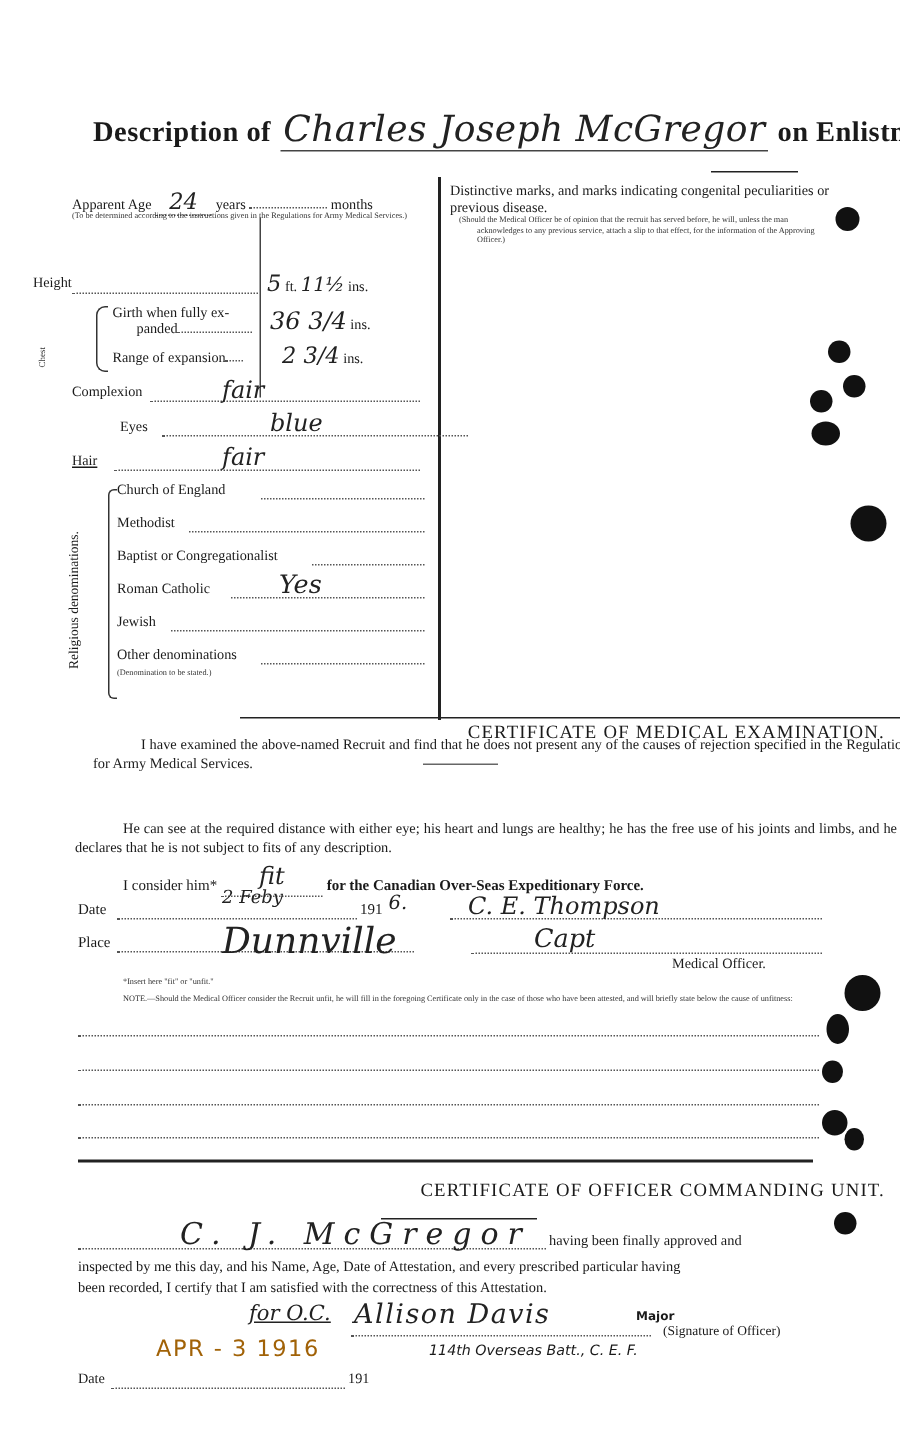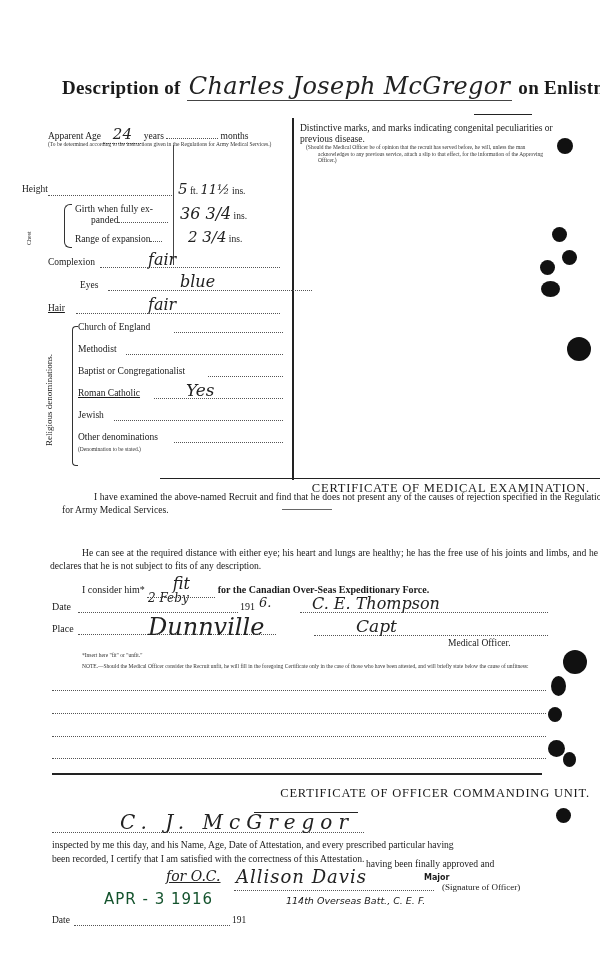--- a/index.html
+++ b/index.html
@@ -17,21 +17,21 @@
     .lbl { font-size: 9.5px; white-space: nowrap; }
 
     .col-line { position:absolute; width:1.5px; background:#222; }
 
     .heading { font-size: 12.5px; font-weight: normal; letter-spacing: 0.8px; text-align: right; white-space: nowrap; }
 
     .para { font-size: 9.6px; line-height: 13px; text-align: justify; }
 
     .blot { position:absolute; border-radius:50%; background:#111; }
 
-    .stamp { font-family: "DejaVu Sans", "Liberation Sans", sans-serif; font-size: 15px; letter-spacing: 1px; color:#14532d; }
+    .stamp { font-family: "DejaVu Sans", "Liberation Sans", sans-serif; font-size: 15px; letter-spacing: 1px; color:#a16207; }
   </style>
 </head>
 <body>
 
 <div class="abs title">
   <span>Description of</span>
   <span class="hw name-hw">Charles Joseph McGregor</span>
   <span>on Enlistment.</span>
 </div>
 
@@ -106,21 +106,21 @@
     <span class="dots" style="position:absolute; left:96px; right:0; top:10px;"></span>
   </div>
   <div class="lbl" style="position:relative; height:22px;">
     <span>Methodist</span>
     <span class="dots" style="position:absolute; left:48px; right:0; top:10px;"></span>
   </div>
   <div class="lbl" style="position:relative; height:22px;">
     <span>Baptist or Congregationalist</span>
     <span class="dots" style="position:absolute; left:130px; right:0; top:10px;"></span>
   </div>
-  <div class="lbl" style="position:relative; height:22px;text-decoration:underline;">
+  <div class="lbl" style="position:relative; height:22px;">
     <span>Roman Catholic</span>
     <span class="dots" style="position:absolute; left:76px; right:0; top:10px;"></span>
     <span class="hw abs" style="left:108px; top:-8px; font-size:17px;">Yes</span>
   </div>
   <div class="lbl" style="position:relative; height:22px;">
     <span>Jewish</span>
     <span class="dots" style="position:absolute; left:36px; right:0; top:10px;"></span>
   </div>
   <div class="lbl" style="position:relative; height:14px;">
     <span>Other denominations</span>
@@ -175,21 +175,21 @@
 <div class="abs dots" style="top:736px; left:52px; width:494px;"></div>
 <div class="abs dots" style="top:758px; left:52px; width:494px;"></div>
 <div class="abs rule" style="top:773px; left:52px; width:490px; height:1.5px;"></div>
 
 <div class="abs heading" style="top:786px; left:0; width:590px;">CERTIFICATE OF OFFICER COMMANDING UNIT.</div>
 <div class="abs rule" style="top:812px; left:254px; width:104px; height:1px;"></div>
 
 <div class="abs lbl" style="top:820px; left:52px; width:548px; font-size:9.6px;">
   <span class="dots" style="position:absolute; left:0; width:312px; top:12px;"></span>
   <span class="hw abs" style="left:68px; top:-10px; font-size:20px; white-space:nowrap; letter-spacing:6px;">C. J. McGregor</span>
-  <span class="abs" style="left:314px; top:2px;margin-top:36px;">having been finally approved and</span>
+  <span class="abs" style="left:314px; top:2px;">having been finally approved and</span>
 </div>
 <div class="abs para" style="top:838px; left:52px; width:548px; white-space:nowrap;">inspected by me this day, and his Name, Age, Date of Attestation, and every prescribed particular having</div>
 <div class="abs para" style="top:852px; left:52px; width:596px; white-space:nowrap;">been recorded, I certify that I am satisfied with the correctness of this Attestation.</div>
 
 <div class="abs hw" style="top:868px; left:166px; font-size:14px; text-decoration:underline;">for O.C.</div>
 <div class="abs hw" style="top:866px; left:236px; font-size:18px; white-space:nowrap; letter-spacing:1px;">Allison Davis</div>
 <div class="abs dots" style="top:890px; left:234px; width:200px;"></div>
 <div class="abs" style="top:873px; left:424px; font-size:8px; font-family:'DejaVu Sans','Liberation Sans',sans-serif; font-weight:bold;">Major</div>
 <div class="abs lbl" style="top:882px; left:442px; font-size:9px;">(Signature of Officer)</div>
 <div class="abs" style="top:895px; left:286px; font-size:9.5px; font-family:'DejaVu Sans','Liberation Sans',sans-serif; font-style:italic; white-space:nowrap;">114th Overseas Batt., C. E. F.</div>

